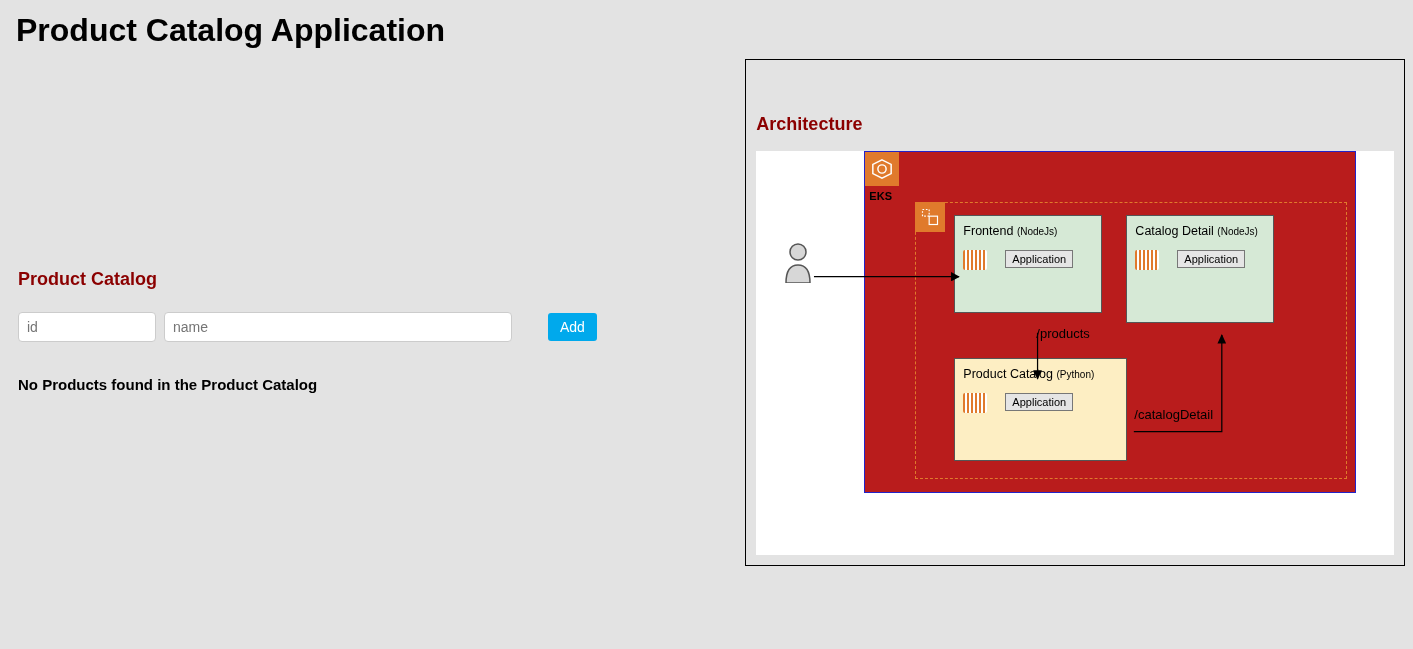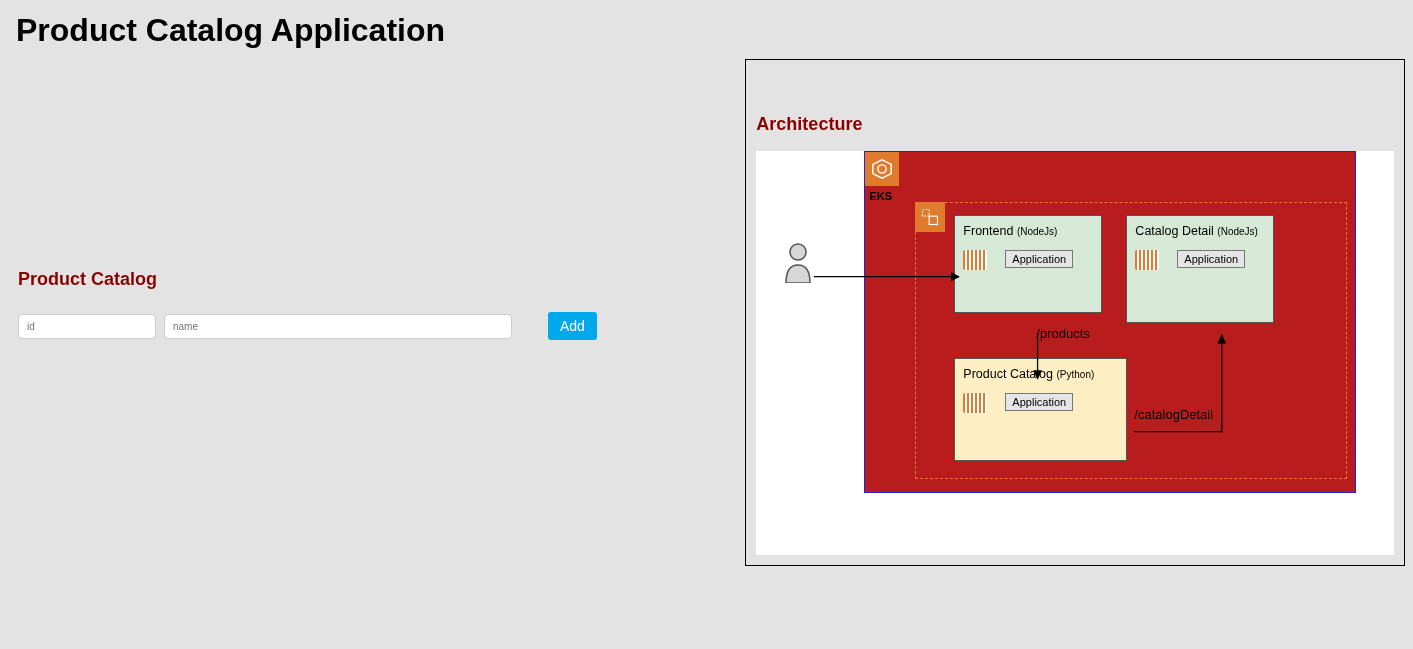--- a/index.html
+++ b/index.html
@@ -27,21 +27,21 @@
   }
   .left-spacer { height: 200px; }
   .section-title {
     color: #8b0000;
     font-weight: 800;
     font-size: 18px;
     margin: 0 0 22px 0;
   }
   .form-row { display: flex; gap: 8px; align-items: center; }
   input[type=text] {
-    font-size: 10px;
+    font-size: 14px;
     padding: 6px 8px;
     border: 1px solid #ccc;
     border-radius: 4px;
     background: #fff;
     color: #555;
   }
   .id-input { width: 120px; }
   .name-input { width: 330px; }
   .add-btn {
     background: #00a9ec;
@@ -167,20 +167,21 @@
     <div class="left-col">
       <div class="left-spacer"></div>
       <div class="section-title">Product Catalog</div>
 
       <div class="form-row">
         <input type="text" class="id-input" placeholder="id" style="">
         <input type="text" class="name-input" placeholder="name" style="">
         <button class="add-btn">Add</button>
       </div>
 
+      <div class="empty-msg">No Products found in the Product Catalog</div>
     </div>
 
     <div class="right-panel">
       <div class="right-top-spacer"></div>
       <div class="arch-title">Architecture</div>
 
       <div class="arch-canvas">
 
         <div class="user-icon">
           <svg viewBox="0 0 28 40" width="28" height="40">

